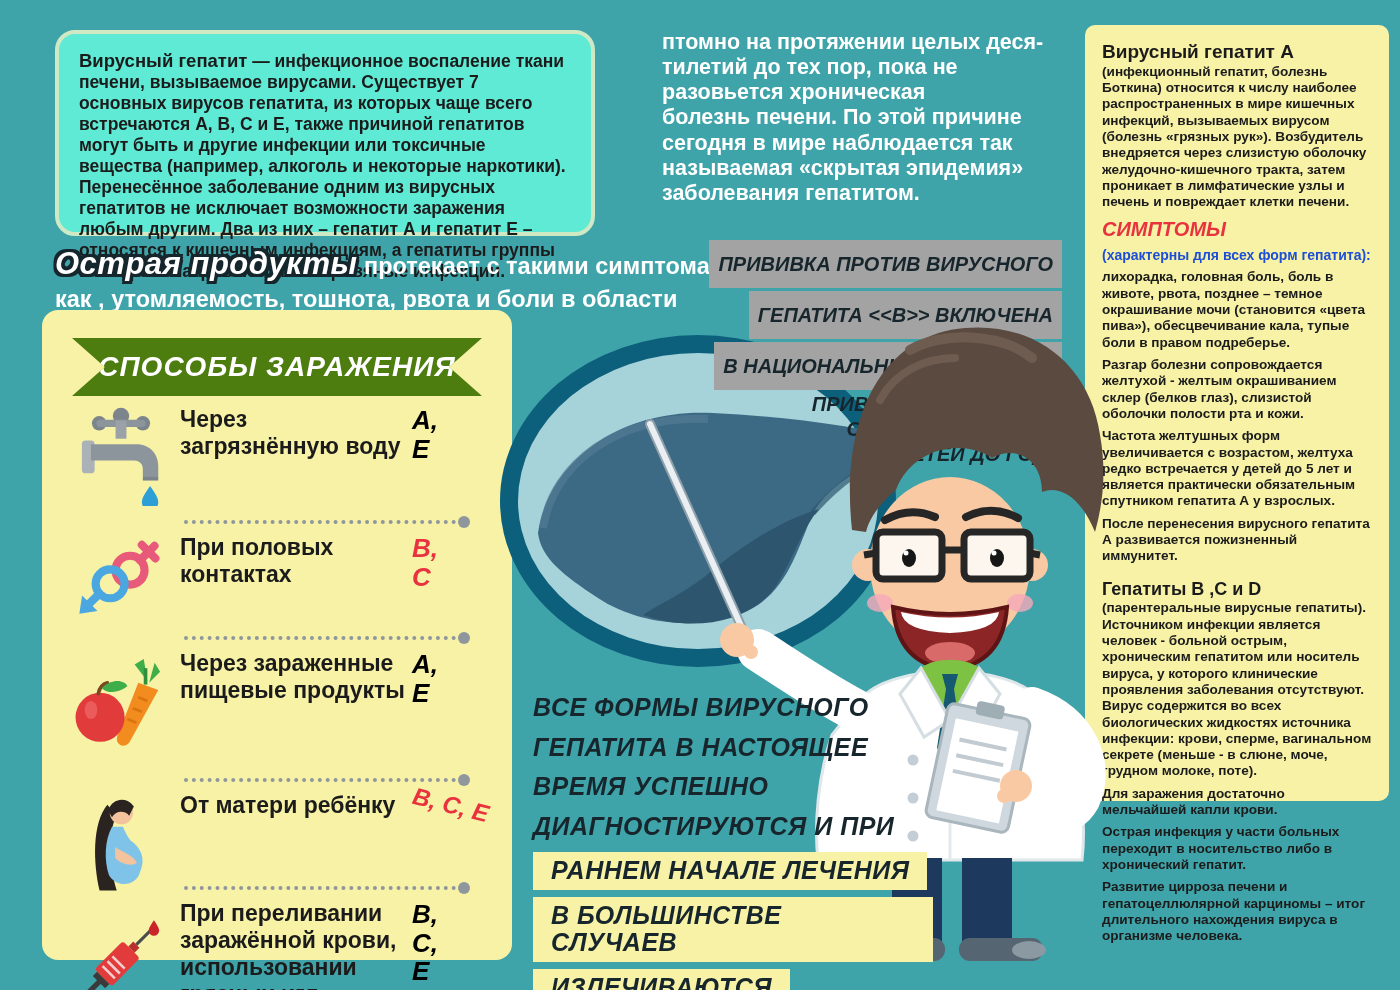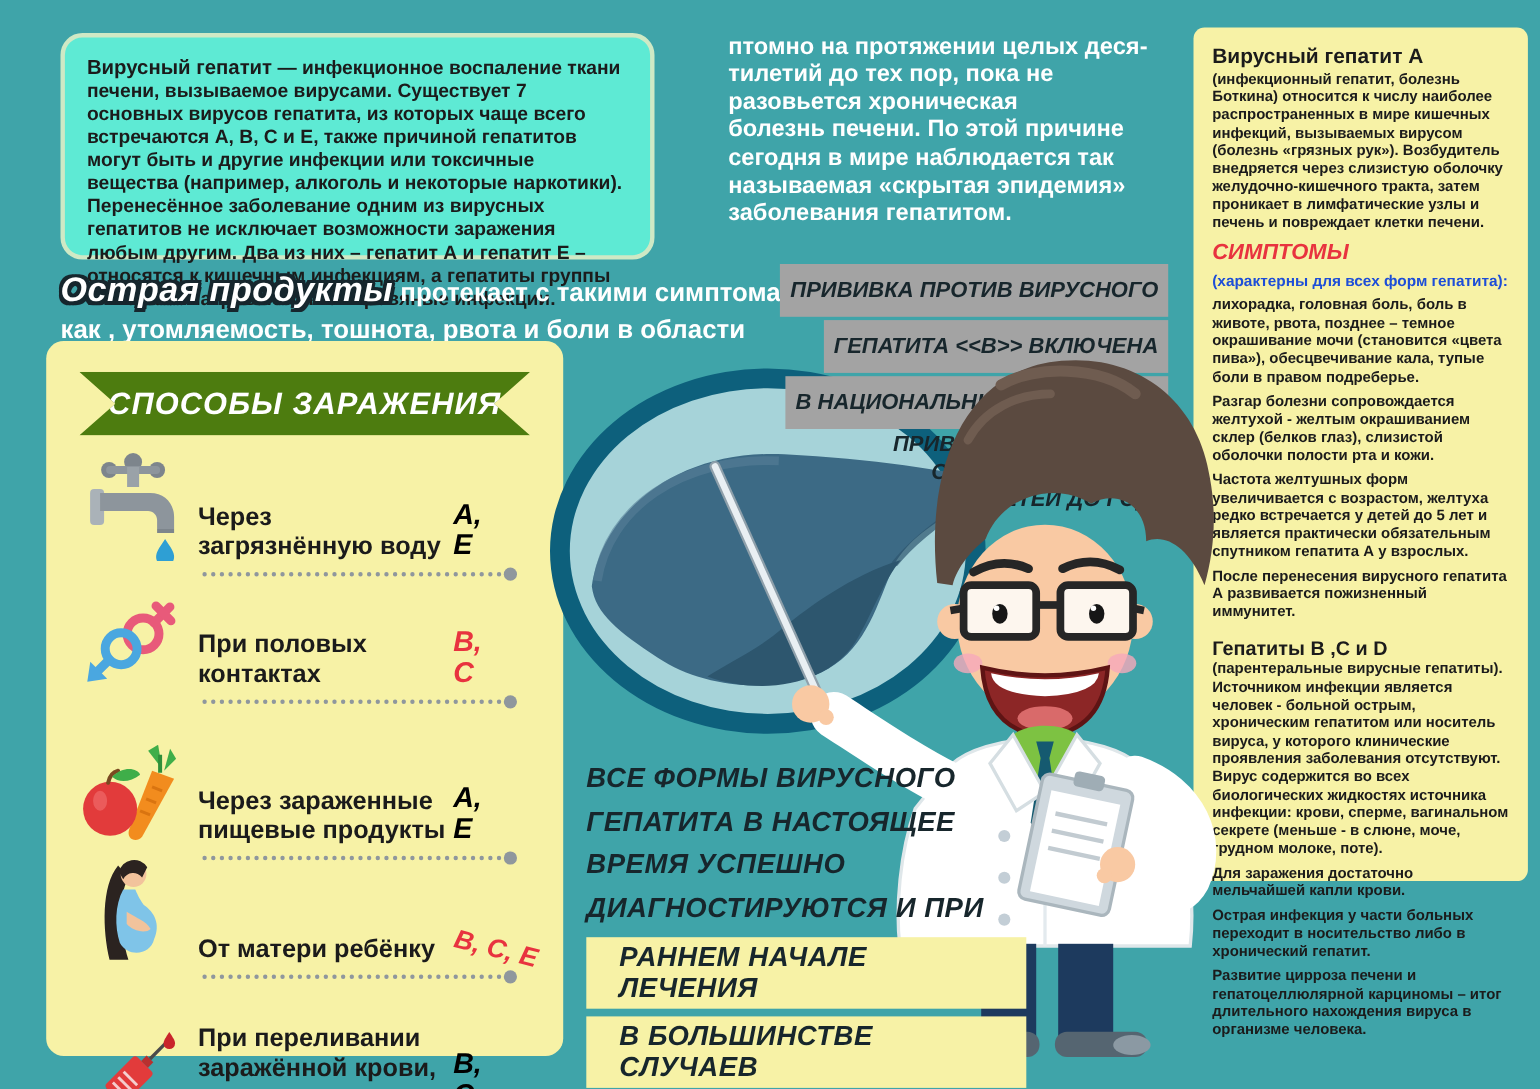--- a/index.html
+++ b/index.html
@@ -34,21 +34,21 @@
     left:42px;top:310px;width:470px;height:650px;box-sizing:border-box;
     background:#f7f2a6;border-radius:16px;
   }
   .ribbon{
     margin:28px auto 4px auto;width:410px;height:58px;background:#4d7c0f;
     clip-path:polygon(0 0,100% 0,92% 50%,100% 100%,0 100%,8% 50%);
     color:#fff;font-weight:bold;font-style:italic;font-size:28px;
     display:flex;align-items:center;justify-content:center;letter-spacing:1px;
   }
   .rows{padding:6px 24px 0 24px;}
-  .row{display:flex;align-items:flex-end;}
+  .row{display:flex;align-items:flex-start;}
   .row .ic{width:110px;flex:0 0 110px;display:flex;justify-content:center;}
   .row .lbl{flex:1;color:#1b1b1b;font-weight:bold;font-size:23px;line-height:1.18;padding-left:4px;}
   .row .letters{
     width:76px;flex:0 0 76px;font-weight:bold;font-style:italic;
     font-size:26px;line-height:1.1;white-space:pre-line;text-align:left;
   }
   .letters.red{color:#e8333f;}
   .letters.rot{transform:rotate(14deg);white-space:nowrap;font-size:24px;}
   .sep{display:flex;align-items:center;margin:6px 18px 6px 118px;}
   .sep-line{flex:1;border-top:4px dotted #8f979d;}
@@ -76,21 +76,21 @@
   .pointer-svg{left:0;top:0;width:1400px;height:990px;z-index:3;pointer-events:none;}
   .doctor-svg{left:680px;top:200px;width:440px;height:790px;z-index:4;pointer-events:none;}
   
   .treatment{left:533px;top:694px;width:400px;z-index:5;}
   .treatment .line{
     display:block;color:#17262c;font-weight:bold;font-style:italic;
     font-size:25px;line-height:1.1;margin:0 0 12px 0;letter-spacing:.5px;
   }
   .treatment .line span{display:inline-block;}
   .treatment .hl{margin-bottom:7px;}
-  .treatment .hl span{background:#f7f2a6;padding:5px 30px;}
+  .treatment .hl span{background:#f7f2a6;padding:5px 18px;}
   
   .right-col{
     left:1085px;top:25px;width:304px;height:776px;box-sizing:border-box;
     background:#f7f2a6;border-radius:10px;padding:16px 17px;
     color:#1b1b1b;font-weight:bold;font-size:13.6px;line-height:1.2;
   }
   .right-col p{margin:0 0 6px 0;}
   .lead-a{font-size:19px;}
   .lead-bcd{font-size:18px;}
   .sym-title{color:#e8333f;font-size:20px;font-style:italic;margin:10px 0 2px 0;}

